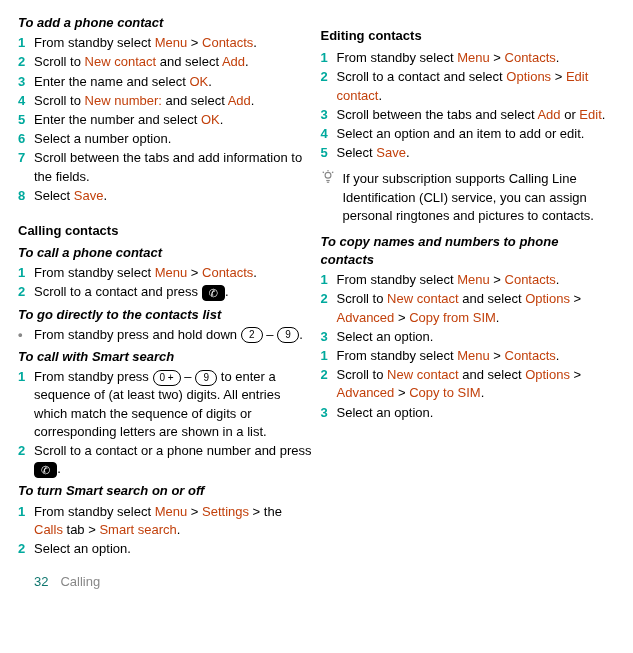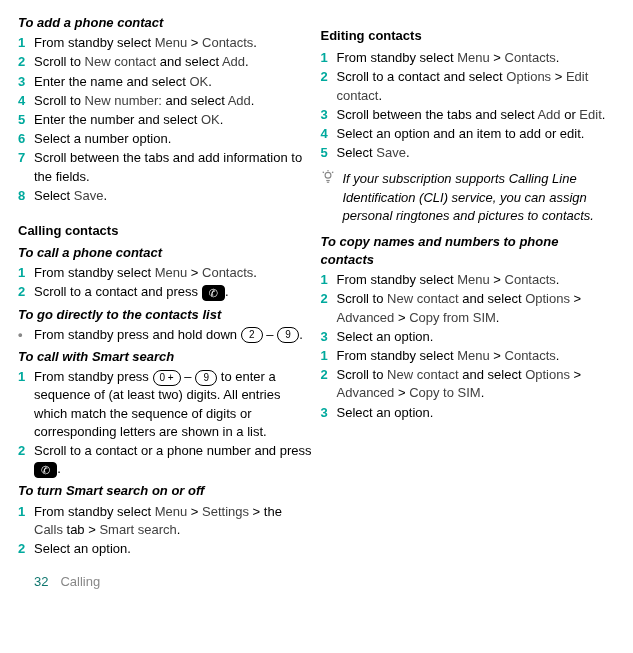--- a/index.html
+++ b/index.html
@@ -47,21 +47,21 @@
     .step-bullet {
       color: #888;
       font-weight: bold;
       width: 16px;
       flex-shrink: 0;
     }
     .step-text {
       flex: 1;
     }
     .teal {
-      color: #404040;
+      color: #c2410c;
     }
     .key {
       display: inline-block;
       border: 1px solid #000;
       border-radius: 10px;
       padding: 0 6px;
       font-size: 10px;
       line-height: 14px;
       height: 16px;
       vertical-align: middle;
@@ -76,21 +76,20 @@
       font-size: 11px;
       line-height: 14px;
       height: 16px;
       vertical-align: middle;
       background: #000;
       color: #fff;
     }
     .tip {
       display: flex;
       gap: 6px;
-      font-style: italic;
       margin: 8px 0;
     }
     .tip-icon {
       flex-shrink: 0;
       width: 16px;
     }
     .footer {
       display: flex;
       align-items: center;
       gap: 12px;

